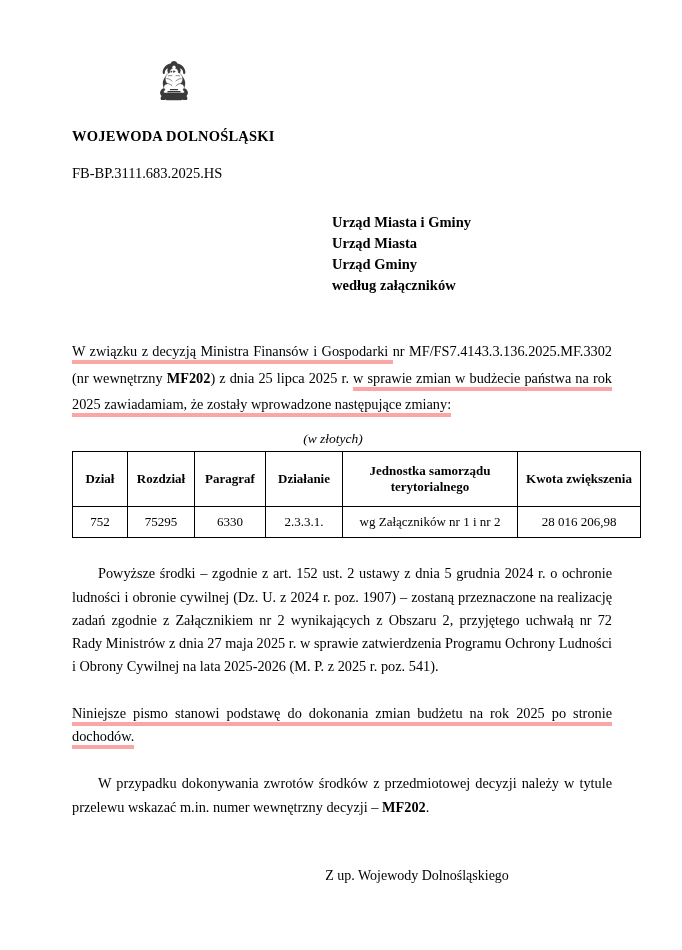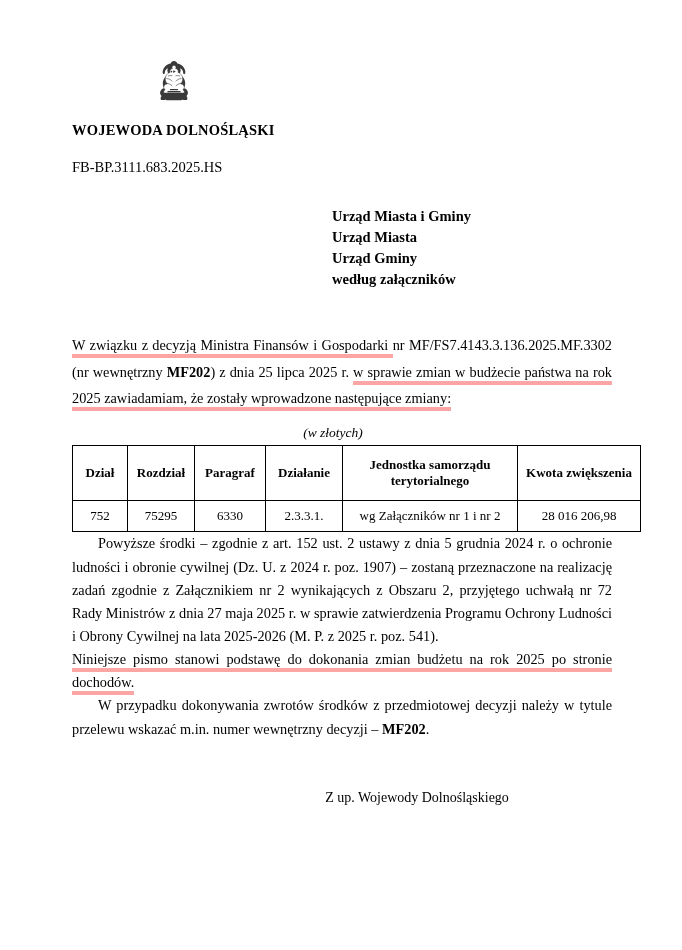--- a/index.html
+++ b/index.html
@@ -41,21 +41,21 @@
     width: 40px;
     height: 50px;
     display: inline-block;
   }
 
   
   .header-row {
     display: flex;
     align-items: baseline;
     justify-content: space-between;
-    margin-top: 6px;
+    margin-top: 12px;
   }
   .wojewoda {
     font-weight: bold;
     font-size: 14.5px;
     letter-spacing: 0.2px;
     white-space: nowrap;
   }
   .city-date {
     font-size: 14.5px;
     margin-left: 72px;
@@ -72,21 +72,21 @@
     margin-top: 30px;
     margin-left: 260px;
     font-weight: bold;
     font-size: 14.5px;
     line-height: 1.45;
   }
   .addressee div { white-space: nowrap; }
 
   
   .para {
-    margin-top: 0;
+    margin-top: 24px;
     font-size: 14.3px;
     line-height: 1.62;
     text-align: justify;
   }
   .para.indent { text-indent: 26px; }
   .uline {
     border-bottom: 4px solid #fca5a5;
     padding-bottom: 1px;
   }
   b { font-weight: bold; }

